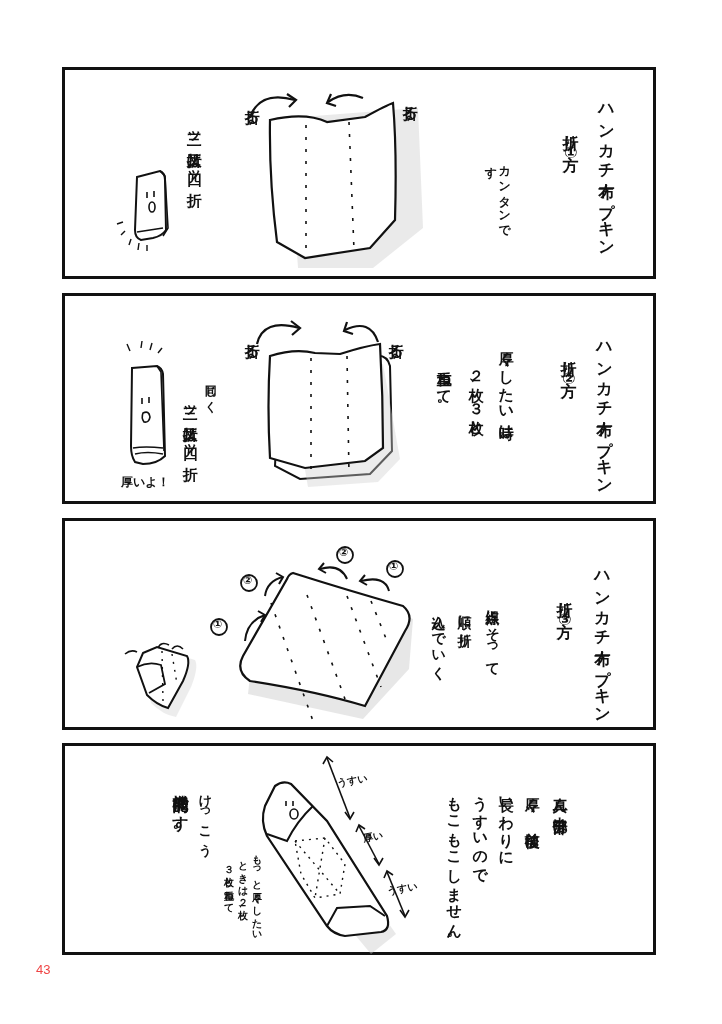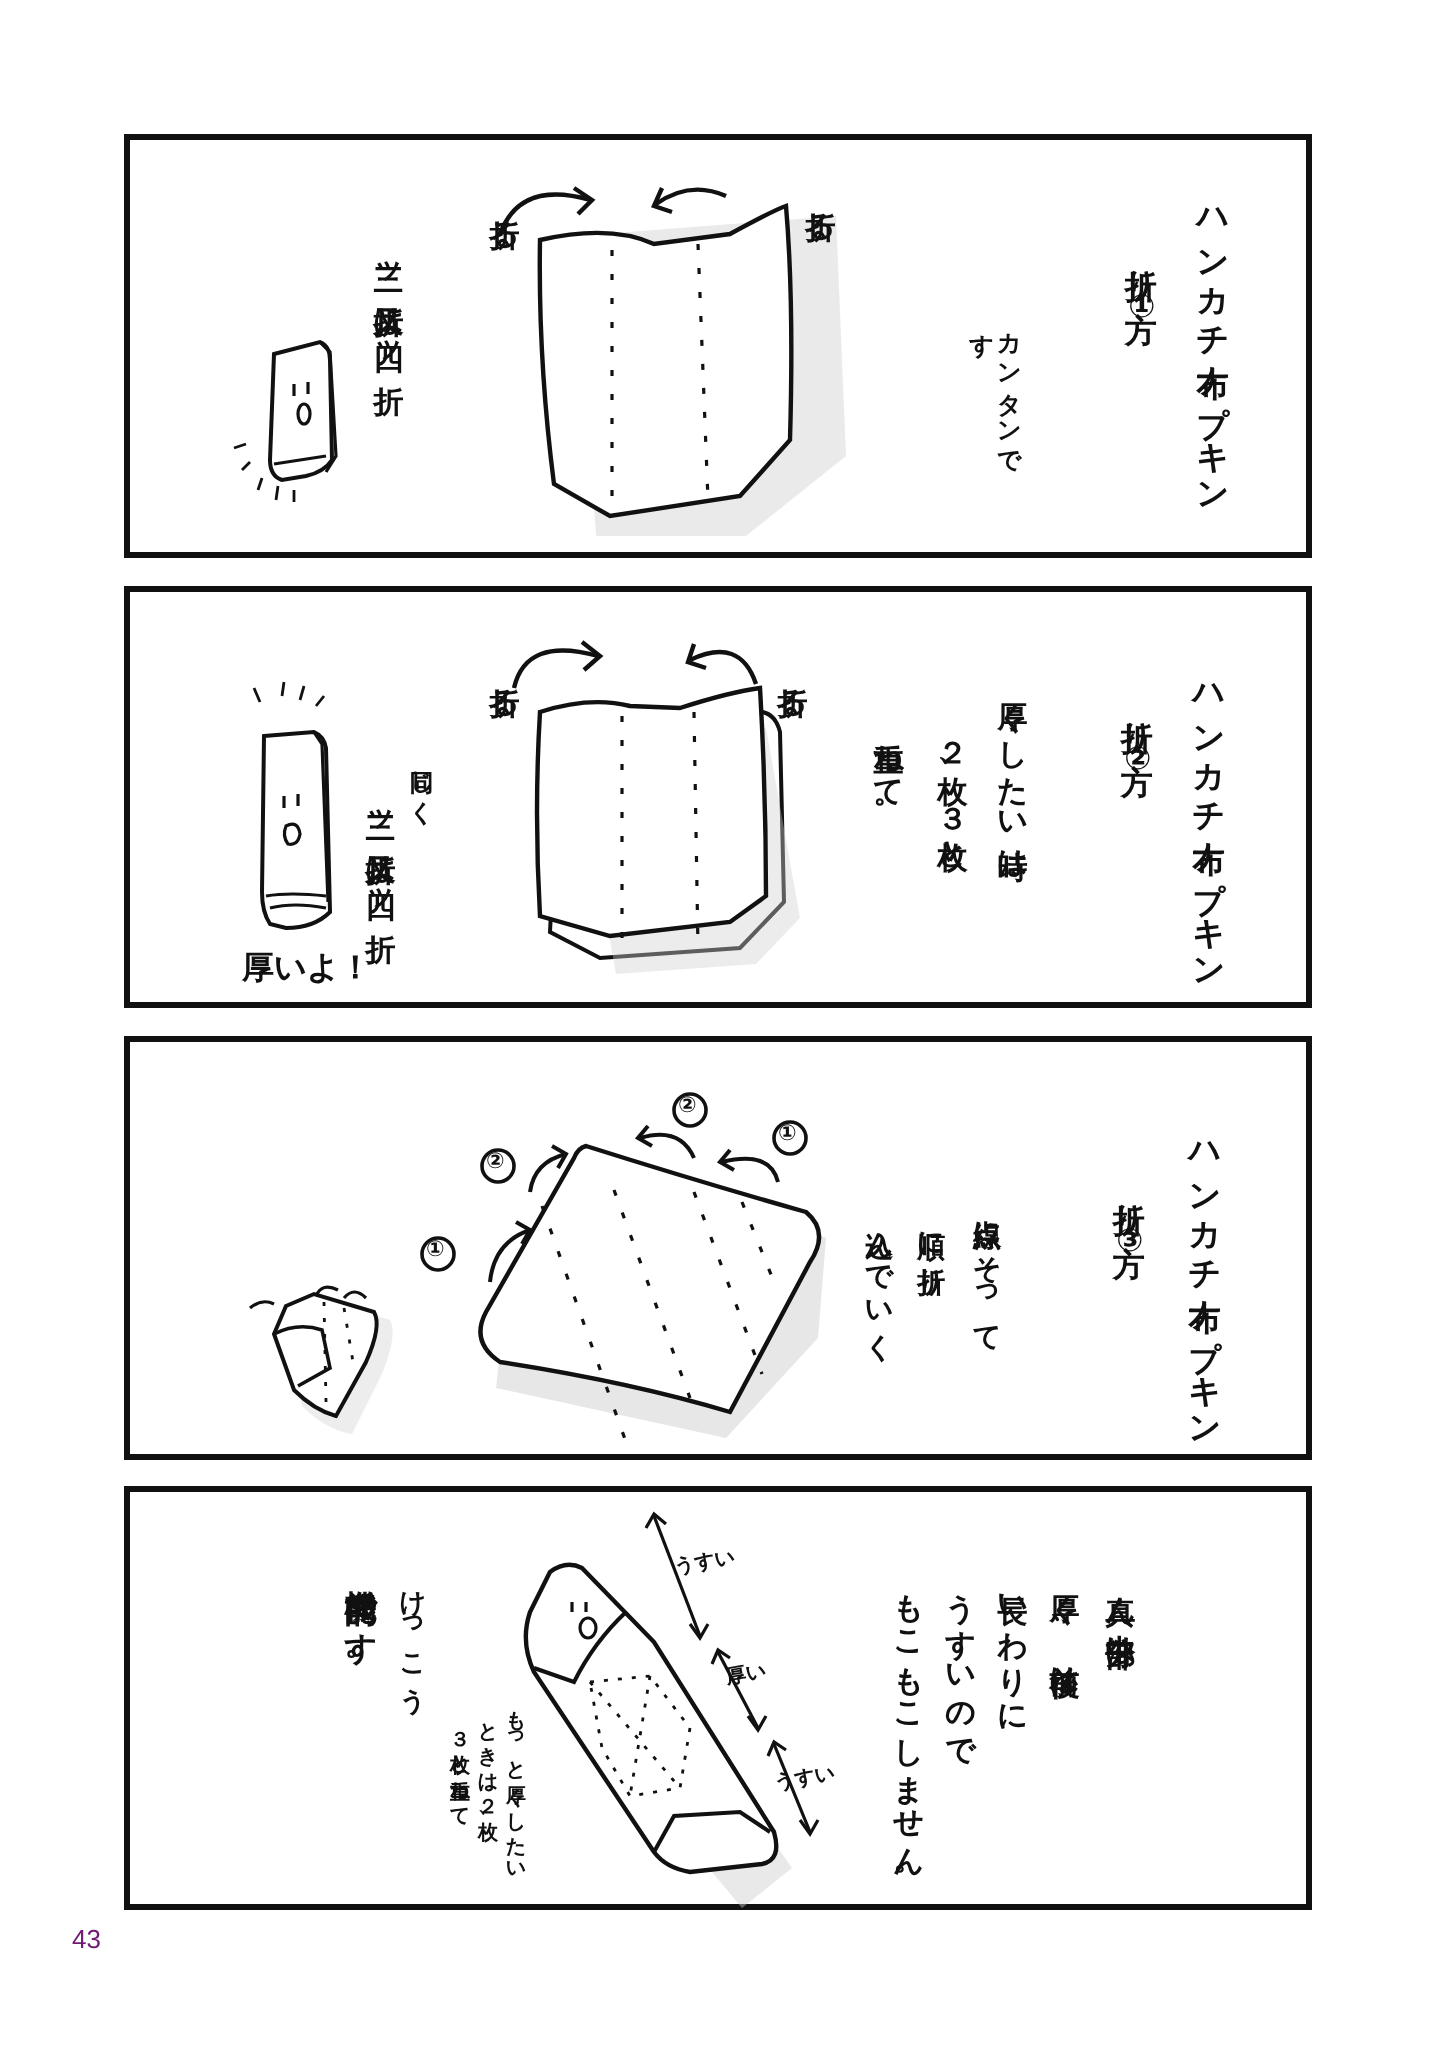--- a/index.html
+++ b/index.html
@@ -2,21 +2,21 @@
 <html><head>
 <meta charset="utf-8">
 <style>
   html, body { margin:0; padding:0; background:#ffffff; }
   body { width:722px; height:1024px; position:relative; overflow:hidden;
          font-family: "DejaVu Sans", sans-serif; color:#111; }
   .panel { position:absolute; left:62px; width:594px; border:3px solid #111; box-sizing:border-box; background:#fff; }
   .vtext { position:absolute; writing-mode: vertical-rl; text-orientation: upright;
            font-family: "DejaVu Sans", sans-serif; font-weight:bold; color:#111; letter-spacing:1px; line-height:1.15; }
   .lbl { position:absolute; font-family:"DejaVu Sans", sans-serif; font-weight:bold; color:#111; }
-  .pagenum { position:absolute; left:36px; top:962px; font-family:"Liberation Sans", sans-serif; font-size:13px; color:#701a75; }
+  .pagenum { position:absolute; left:36px; top:962px; font-family:"Liberation Sans", sans-serif; font-size:13px; color:#ef4444; }
   svg { position:absolute; left:0; top:0; overflow:visible; }
 </style>
 </head>
 <body>
 
 <div class="panel" style="top:67px; height:212px;">
   <svg width="594" height="212">
 
     <path d="M215 40 L345 30 L350 150 L300 190 L225 190 Z" fill="#d8d8d8" opacity="0.55" transform="translate(8,8)"></path>
 
@@ -72,21 +72,21 @@
       <path d="M68 152 Q80 150 98 152 M70 158 Q82 155 98 158" fill="none" stroke="#111" stroke-width="1.6"></path>
       <line x1="77" y1="102" x2="77" y2="108" stroke="#111" stroke-width="1.6"></line>
       <line x1="84" y1="101" x2="84" y2="107" stroke="#111" stroke-width="1.6"></line>
       <path d="M78 117 Q84 114 85 121 Q84 127 79 126 Q76 122 78 117 Z" fill="none" stroke="#111" stroke-width="1.6"></path>
       <line x1="62" y1="48" x2="65" y2="55" stroke="#111" stroke-width="1.4"></line>
       <line x1="77" y1="45" x2="76" y2="52" stroke="#111" stroke-width="1.4"></line>
       <line x1="87" y1="47" x2="85" y2="54" stroke="#111" stroke-width="1.4"></line>
       <line x1="97" y1="52" x2="93" y2="57" stroke="#111" stroke-width="1.4"></line>
     </g>
   </svg>
-  <div class="lbl" style="left:56px; top:178px; font-size:16px;">厚いよ！</div>
+  <div class="lbl" style="left:56px; top:178px; font-size:12px;">厚いよ！</div>
   <div class="vtext" style="left:138px; top:80px; font-size:12px;">同じく</div>
   <div class="vtext" style="left:116px; top:100px; font-size:15px;">三ッ折又は四ッ折</div>
   <div class="vtext" style="left:178px; top:36px; font-size:15px;">折る</div>
   <div class="vtext" style="left:322px; top:36px; font-size:15px;">折る</div>
   <div class="vtext" style="left:370px; top:64px; font-size:15px;">重ねて。</div>
   <div class="vtext" style="left:402px; top:64px; font-size:15px;">２枚、３枚と</div>
   <div class="vtext" style="left:432px; top:44px; font-size:15px;">厚くしたい時は</div>
   <div class="vtext" style="left:494px; top:52px; font-size:16px;">折り方②</div>
   <div class="vtext" style="left:530px; top:36px; font-size:16px;">ハンカチ布ナプキン</div>
 </div>

